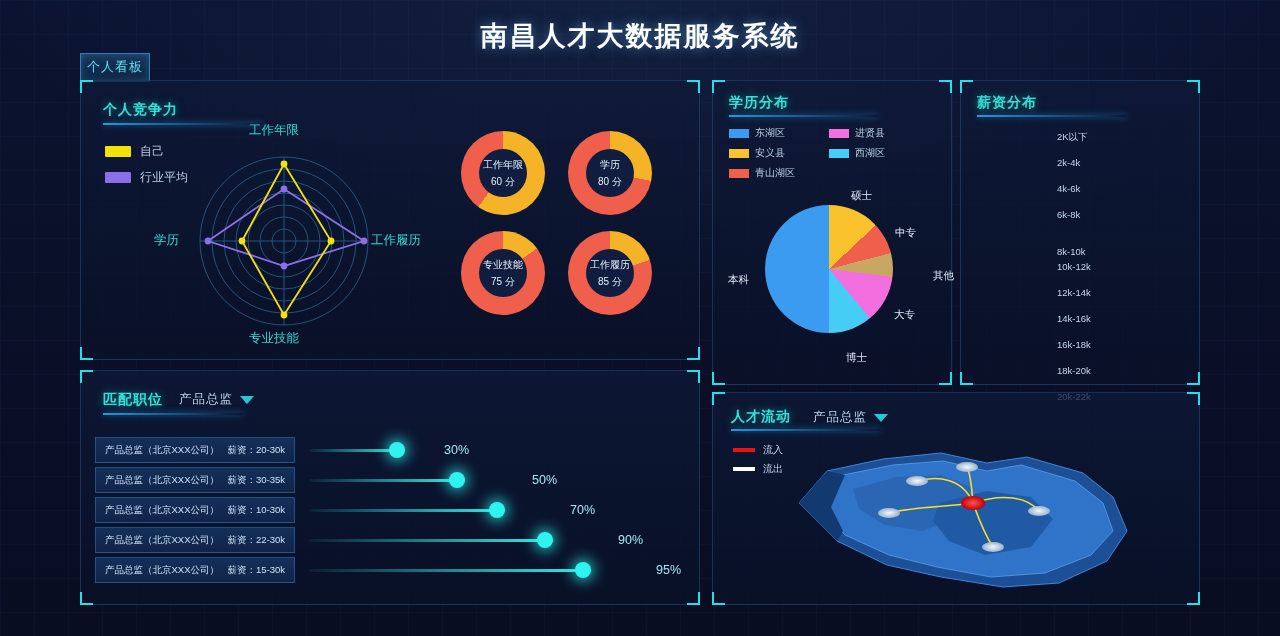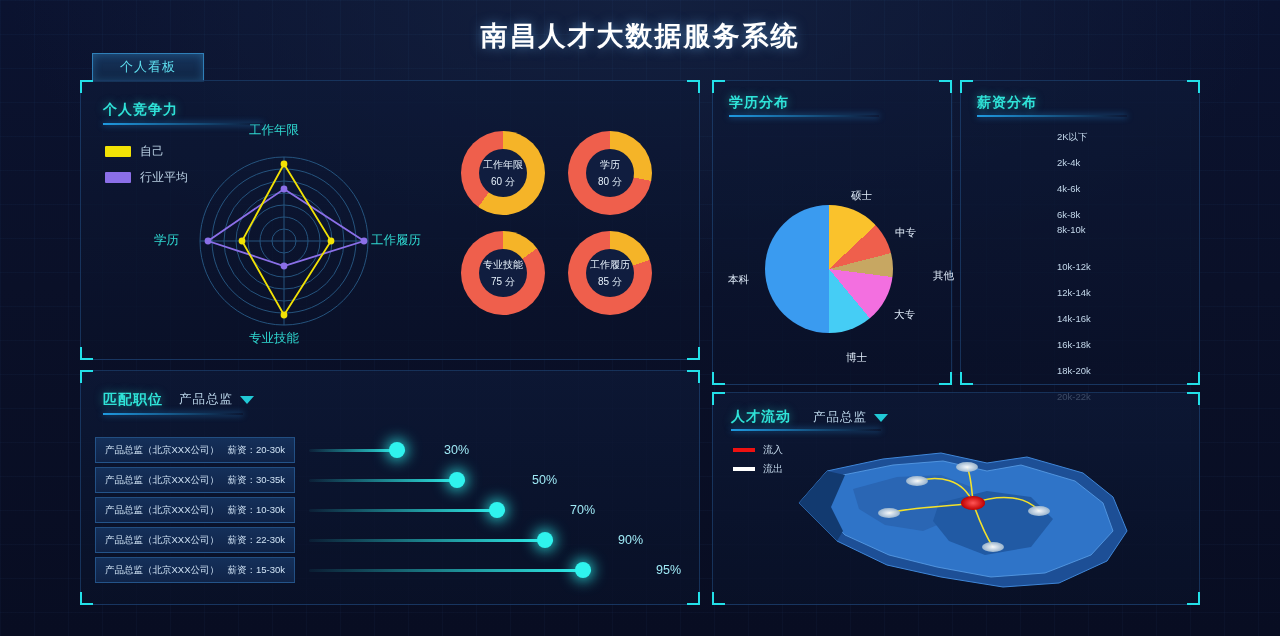--- a/index.html
+++ b/index.html
@@ -21,27 +21,26 @@
   }
 
   
   .app-title{
     position:absolute;top:18px;left:0;width:100%;text-align:center;
     font-size:27px;font-weight:bold;color:#ffffff;letter-spacing:2px;
     text-shadow:0 0 12px rgba(110,190,255,.55);
   }
   .board-tab{
     position:absolute;left:80px;top:53px;
-    padding:4px 27px 5px;
+    padding:4px 6px 5px;
     font-size:13px;color:#5fe0f0;
     background:linear-gradient(180deg,#16345c,#0f2342);
     border:1px solid #2f7fb8;
     box-shadow:0 0 8px rgba(60,160,220,.35) inset;
     letter-spacing:1px;
-    margin-left:12px;
   }
 
   
   .panel{
     position:absolute;
     background:linear-gradient(180deg, rgba(13,25,55,.75), rgba(9,17,40,.72));
     border:1px solid rgba(45,105,170,.38);
   }
   .panel .c{position:absolute;width:13px;height:13px;border-color:#23e0e8;border-style:solid;border-width:0;}
   .panel .tl{left:-1px;top:-1px;border-left-width:2px;border-top-width:2px;}
@@ -214,20 +213,42 @@
 
 <div class="panel" id="p2">
   <span class="c tl"></span>
   <span class="c tr"></span>
   <span class="c bl"></span>
   <span class="c br"></span>
 
   <div class="ptitle" style="left:16px;top:13px;">学历分布</div>
   <div class="tbar" style="left:16px;top:34px;width:150px;"></div>
 
+  <div class="plegend" style="left:16px;top:45px;">
+    <div>
+      <i style="background:#3a9bf0;"></i>
+      <span>东湖区</span>
+    </div>
+    <div>
+      <i style="background:#f36fe0;"></i>
+      <span>进贤县</span>
+    </div>
+    <div>
+      <i style="background:#fac22c;"></i>
+      <span>安义县</span>
+    </div>
+    <div>
+      <i style="background:#45cdf5;"></i>
+      <span>西湖区</span>
+    </div>
+    <div>
+      <i style="background:#ef5f4c;"></i>
+      <span>青山湖区</span>
+    </div>
+  </div>
 
   <div class="pie-label" style="left:138px;top:108px;">硕士</div>
   <div class="pie-label" style="left:182px;top:145px;">中专</div>
   <div class="pie-label" style="left:195px;top:188px;margin-left:25px;">其他</div>
   <div class="pie-label" style="left:181px;top:227px;">大专</div>
   <div class="pie-label" style="left:133px;top:270px;">博士</div>
   <div class="pie-label" style="left:15px;top:192px;">本科</div>
 
   <div style="position:absolute;left:52px;top:124px;width:128px;height:128px;border-radius:50%;
        background:conic-gradient(#fac22c 0turn 0.130turn, #ef5f4c 0.130turn 0.210turn, #c7a762 0.210turn 0.270turn, #f36fe0 0.270turn 0.390turn, #45cdf5 0.390turn 0.500turn, #3a9bf0 0.500turn 1turn);"></div>
@@ -259,21 +280,21 @@
     <span class="strack">
         <i class="sfill" style="width:47%;"></i>
       </span>
   </div>
   <div class="srow" style="top:128px;">
     <span class="slabel">6k-8k</span>
     <span class="strack">
         <i class="sfill" style="width:31%;"></i>
       </span>
   </div>
-  <div class="srow" style="top:143px;">
+  <div class="srow" style="top:165px;">
     <span class="slabel">8k-10k</span>
     <span class="strack">
         <i class="sfill" style="width:63%;"></i>
       </span>
   </div>
   <div class="srow" style="top:180px;">
     <span class="slabel">10k-12k</span>
     <span class="strack">
         <i class="sfill" style="width:15%;"></i>
       </span>

